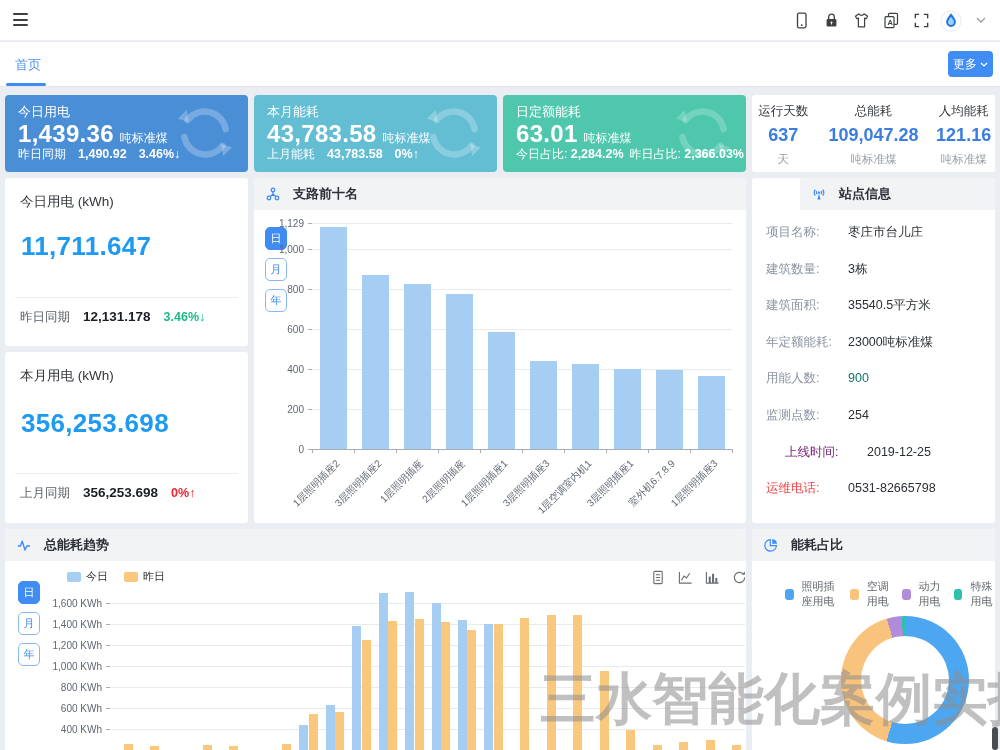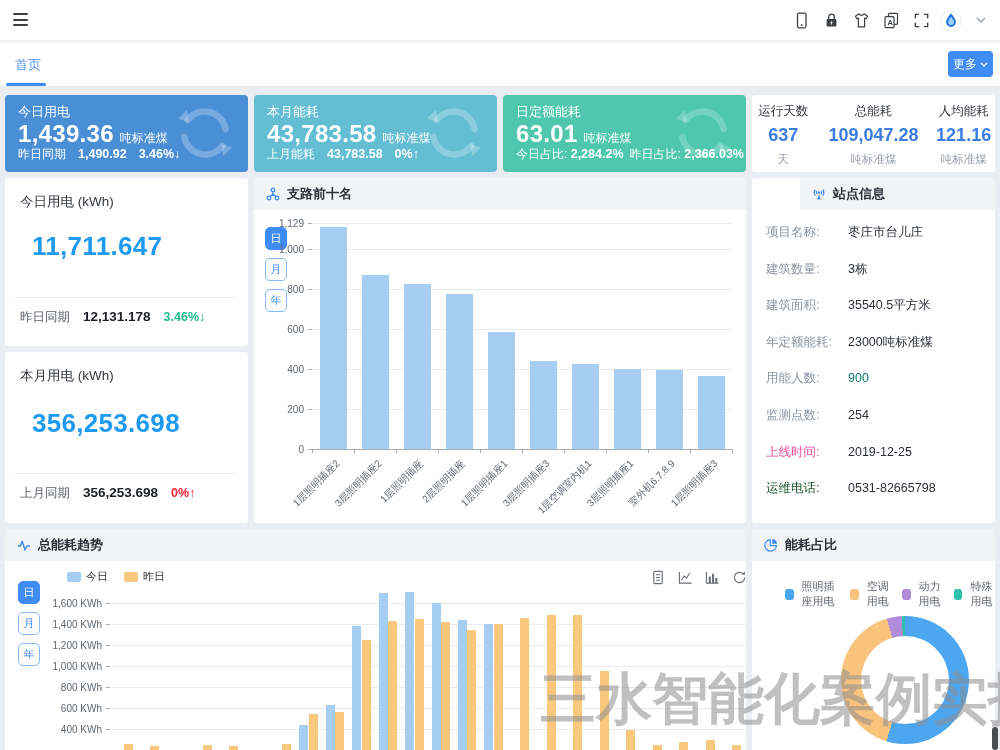--- a/index.html
+++ b/index.html
@@ -43,27 +43,27 @@
   .stats { position: absolute; left: 752px; top: 95px; width: 243px; height: 77px;
            background: #fff; border-radius: 3px; display: flex; padding-top: 8px; }
   .stat-col { text-align: center; }
   .stat-label { font-size: 12.5px; color: #33373d; }
   .stat-value { font-size: 18px; font-weight: bold; color: #3b7de0; margin-top: 5px; white-space: nowrap; }
   .stat-unit  { font-size: 11.5px; color: #9aa0a8; margin-top: 6px; }
 
   
   .panel { position: absolute; background: #fff; border-radius: 3px; }
   .panel-hd { height: 32px; background: #f1f3f5; border-radius: 3px 3px 0 0;
-              display: flex; align-items: center; gap: 7px; padding-left: 12px; }
+              display: flex; align-items: center; gap: 13px; padding-left: 12px; }
   .panel-hd .t { font-size: 13px; font-weight: bold; color: #2b2f36; }
 
   
   .ecard-title { position: absolute; left: 15px; top: 15px; font-size: 13.5px; color: #33373d; }
   .ecard-value { position: absolute; left: 16px; font-size: 26px; font-weight: bold; color: #1e9af2;
-                 letter-spacing: .3px; margin-left: 11px; }
+                 letter-spacing: .3px; }
   .ecard-div { position: absolute; left: 10px; right: 10px; height: 1px; background: #ededf0; }
   .ecard-sub { position: absolute; left: 15px; font-size: 12.5px; color: #5c6168;
                display: flex; gap: 13px; align-items: baseline; white-space: nowrap; }
   .ecard-sub b { color: #1b1e23; font-size: 13.5px; }
 
   
   .pcol { position: absolute; display: flex; flex-direction: column; gap: 8px; }
   .pbtn { width: 22px; height: 23px; border: 1px solid #86b7f7; border-radius: 5px;
           background: #fff; color: #3f8cf3; font-size: 11px; display: flex; align-items: center;
           justify-content: center; cursor: pointer; font-family: inherit; }
@@ -362,22 +362,22 @@
         </svg>
       <span class="t">站点信息</span>
     </div>
     <div id="site-rows">
         <div style="position: absolute; left: 14px; top: 46px; font-size: 12.5px;"><span style="display: inline-block; width: 82px; color: rgb(139, 148, 161);">项目名称:</span><span style="color: rgb(43, 47, 54);">枣庄市台儿庄</span></div>
         <div style="position: absolute; left: 14px; top: 82.6px; font-size: 12.5px;"><span style="display: inline-block; width: 82px; color: rgb(139, 148, 161);">建筑数量:</span><span style="color: rgb(43, 47, 54);">3栋</span></div>
         <div style="position: absolute; left: 14px; top: 119.2px; font-size: 12.5px;"><span style="display: inline-block; width: 82px; color: rgb(139, 148, 161);">建筑面积:</span><span style="color: rgb(43, 47, 54);">35540.5平方米</span></div>
         <div style="position: absolute; left: 14px; top: 155.8px; font-size: 12.5px;"><span style="display: inline-block; width: 82px; color: rgb(139, 148, 161);">年定额能耗:</span><span style="color: rgb(43, 47, 54);">23000吨标准煤</span></div>
         <div style="position: absolute; left: 14px; top: 192.4px; font-size: 12.5px;"><span style="display: inline-block; width: 82px; color: rgb(139, 148, 161);">用能人数:</span><span style="color: #0f766e;">900</span></div>
         <div style="position: absolute; left: 14px; top: 229px; font-size: 12.5px;"><span style="display: inline-block; width: 82px; color: rgb(139, 148, 161);">监测点数:</span><span style="color: rgb(43, 47, 54);">254</span></div>
-        <div style="position: absolute; left: 14px; top: 265.6px; font-size: 12.5px;"><span style="display: inline-block; width: 82px; color: #ec4899;">上线时间:</span><span style="color: rgb(43, 47, 54);">2019-12-25</span></div>
-        <div style="position: absolute; left: 14px; top: 302.2px; font-size: 12.5px;"><span style="display: inline-block; width: 82px; color: #14532d;">运维电话:</span><span style="color: rgb(43, 47, 54);">0531-82665798</span></div>
+        <div style="position: absolute; left: 14px; top: 265.6px; font-size: 12.5px;"><span style="display: inline-block; width: 82px; color: #701a75; margin-left: 19px;">上线时间:</span><span style="color: rgb(43, 47, 54);">2019-12-25</span></div>
+        <div style="position: absolute; left: 14px; top: 302.2px; font-size: 12.5px;"><span style="display: inline-block; width: 82px; color: #ef4444;">运维电话:</span><span style="color: rgb(43, 47, 54);">0531-82665798</span></div>
       </div>
   </div>
 
   <div class="panel" style="left:5px;top:529px;width:741px;height:235px;">
     <div class="panel-hd">
       <svg width="14" height="14" viewBox="0 0 14 14">
           <path d="M0.8 8h2.6l1.8-4.8L8 12l1.8-4H13" fill="none" stroke="#3f8cf3" stroke-width="1.4" stroke-linejoin="round"></path>
         </svg>
       <span class="t">总能耗趋势</span>
     </div>

